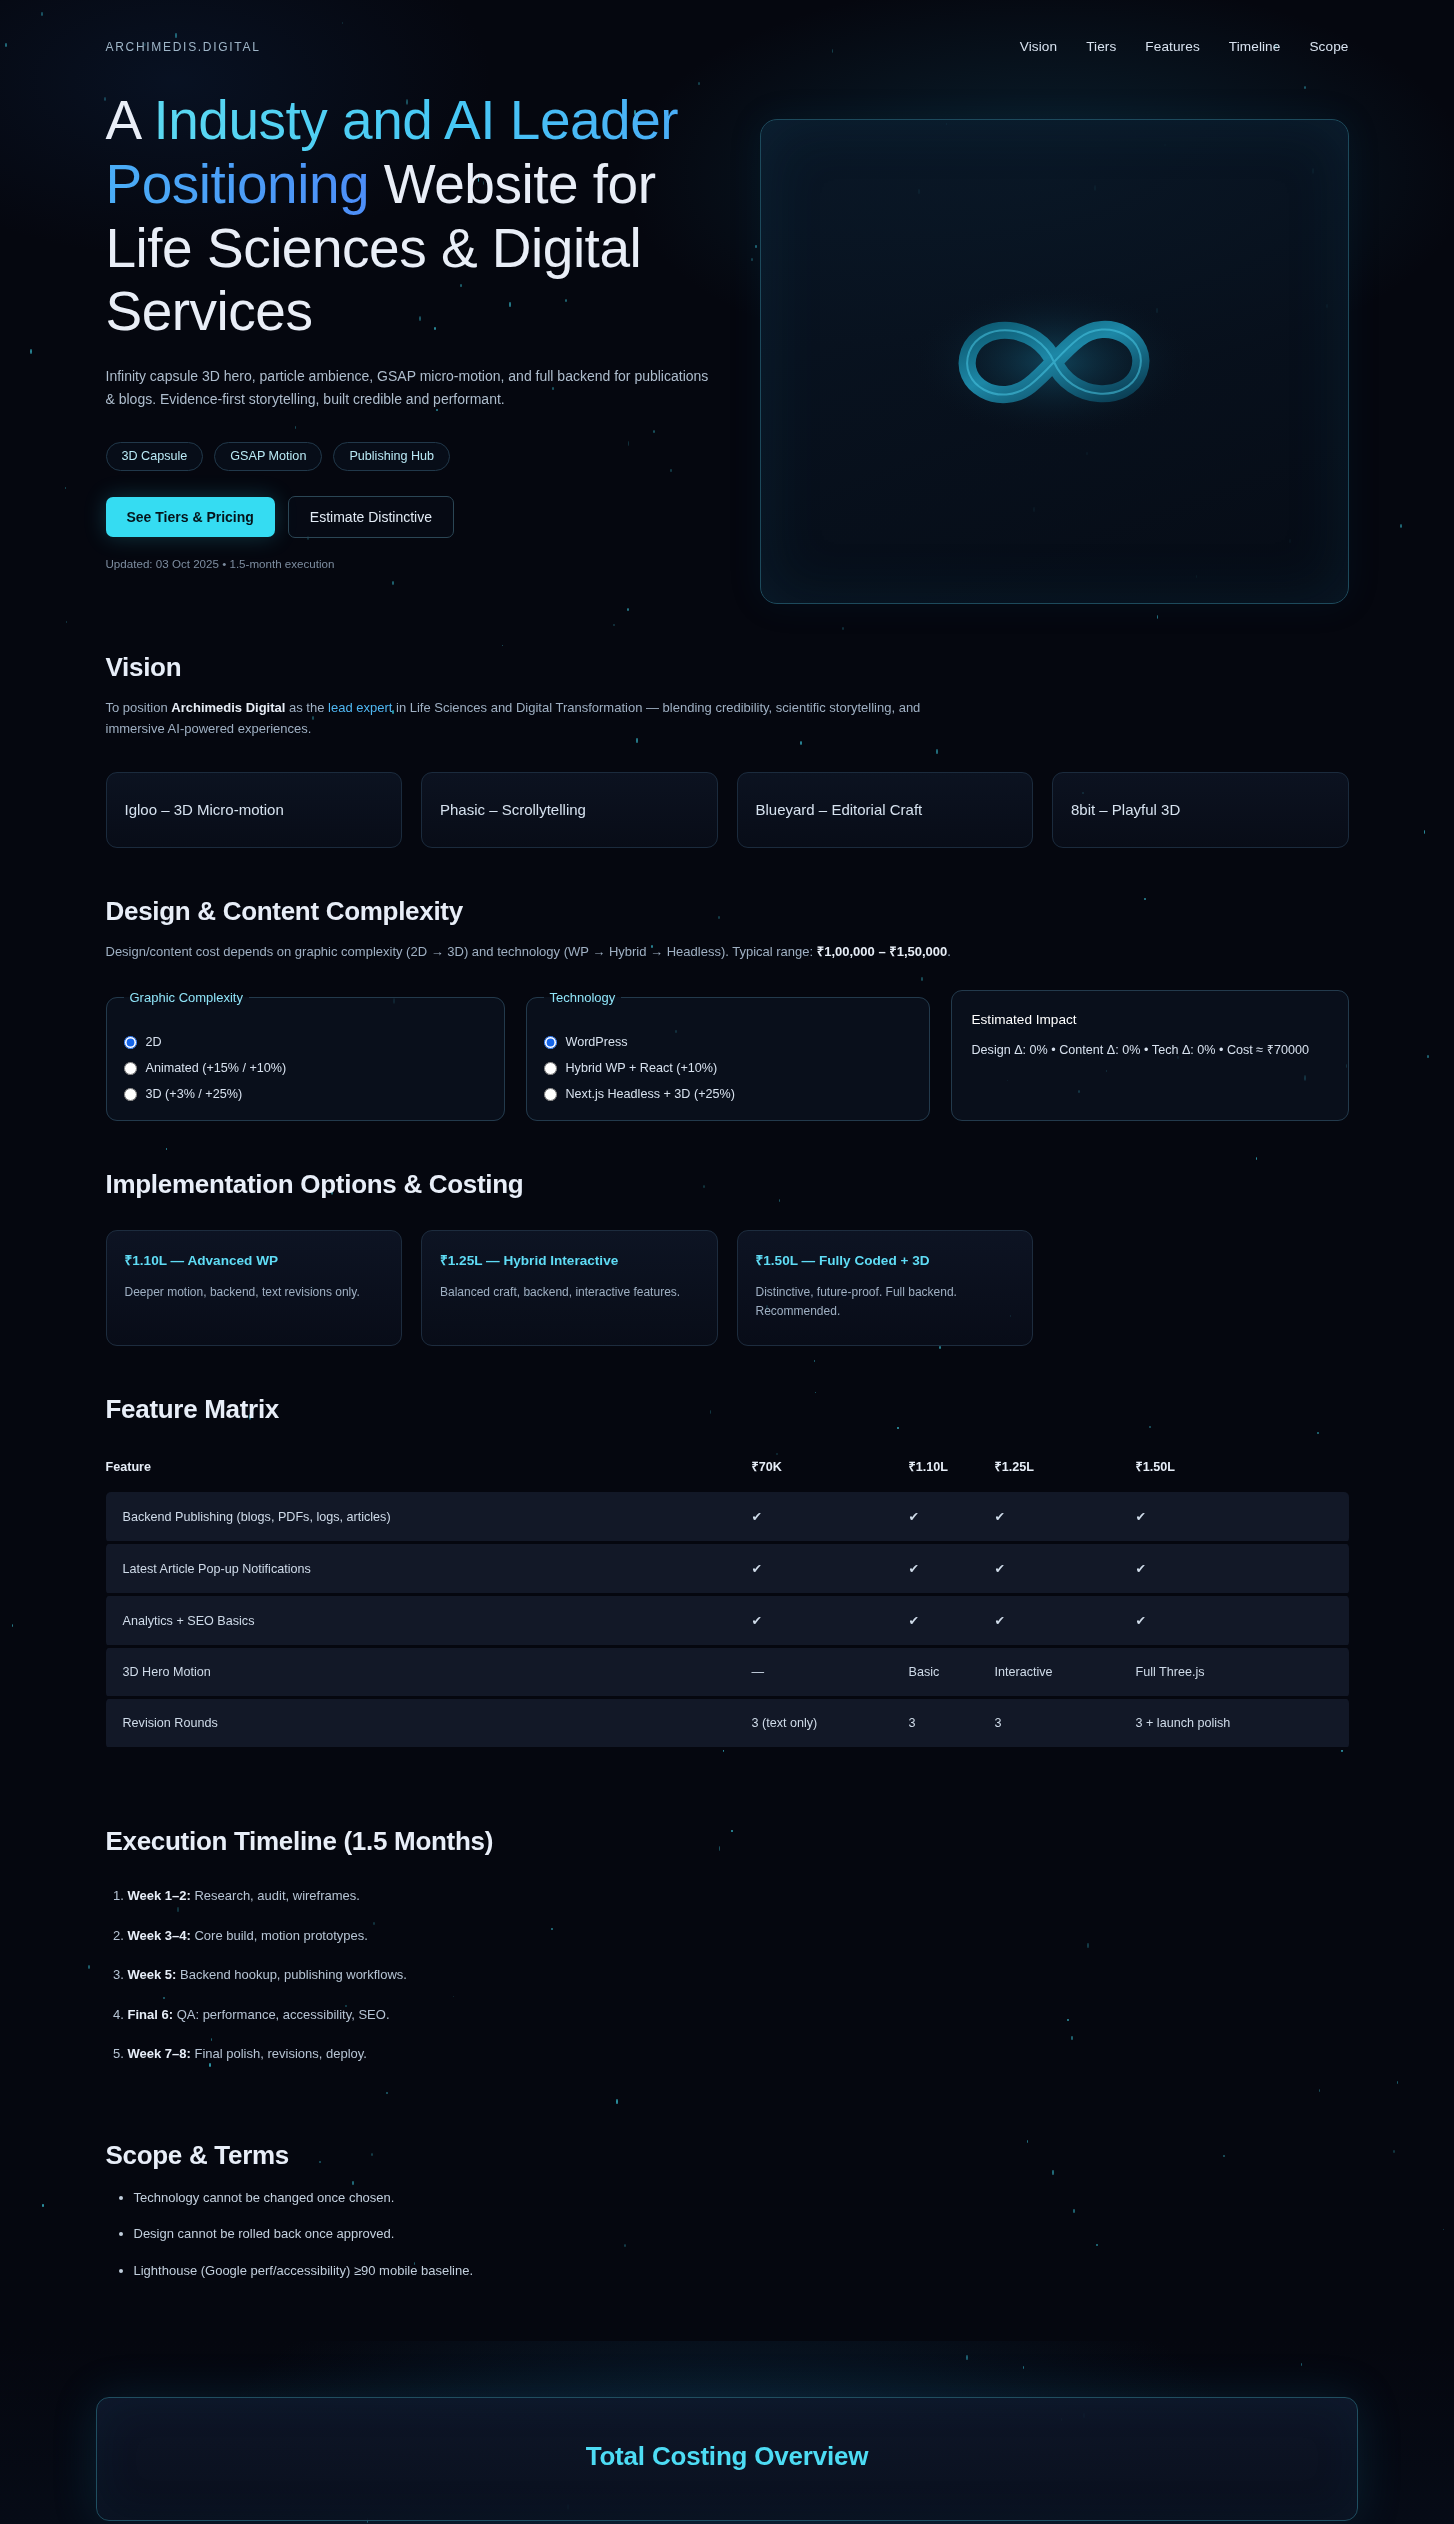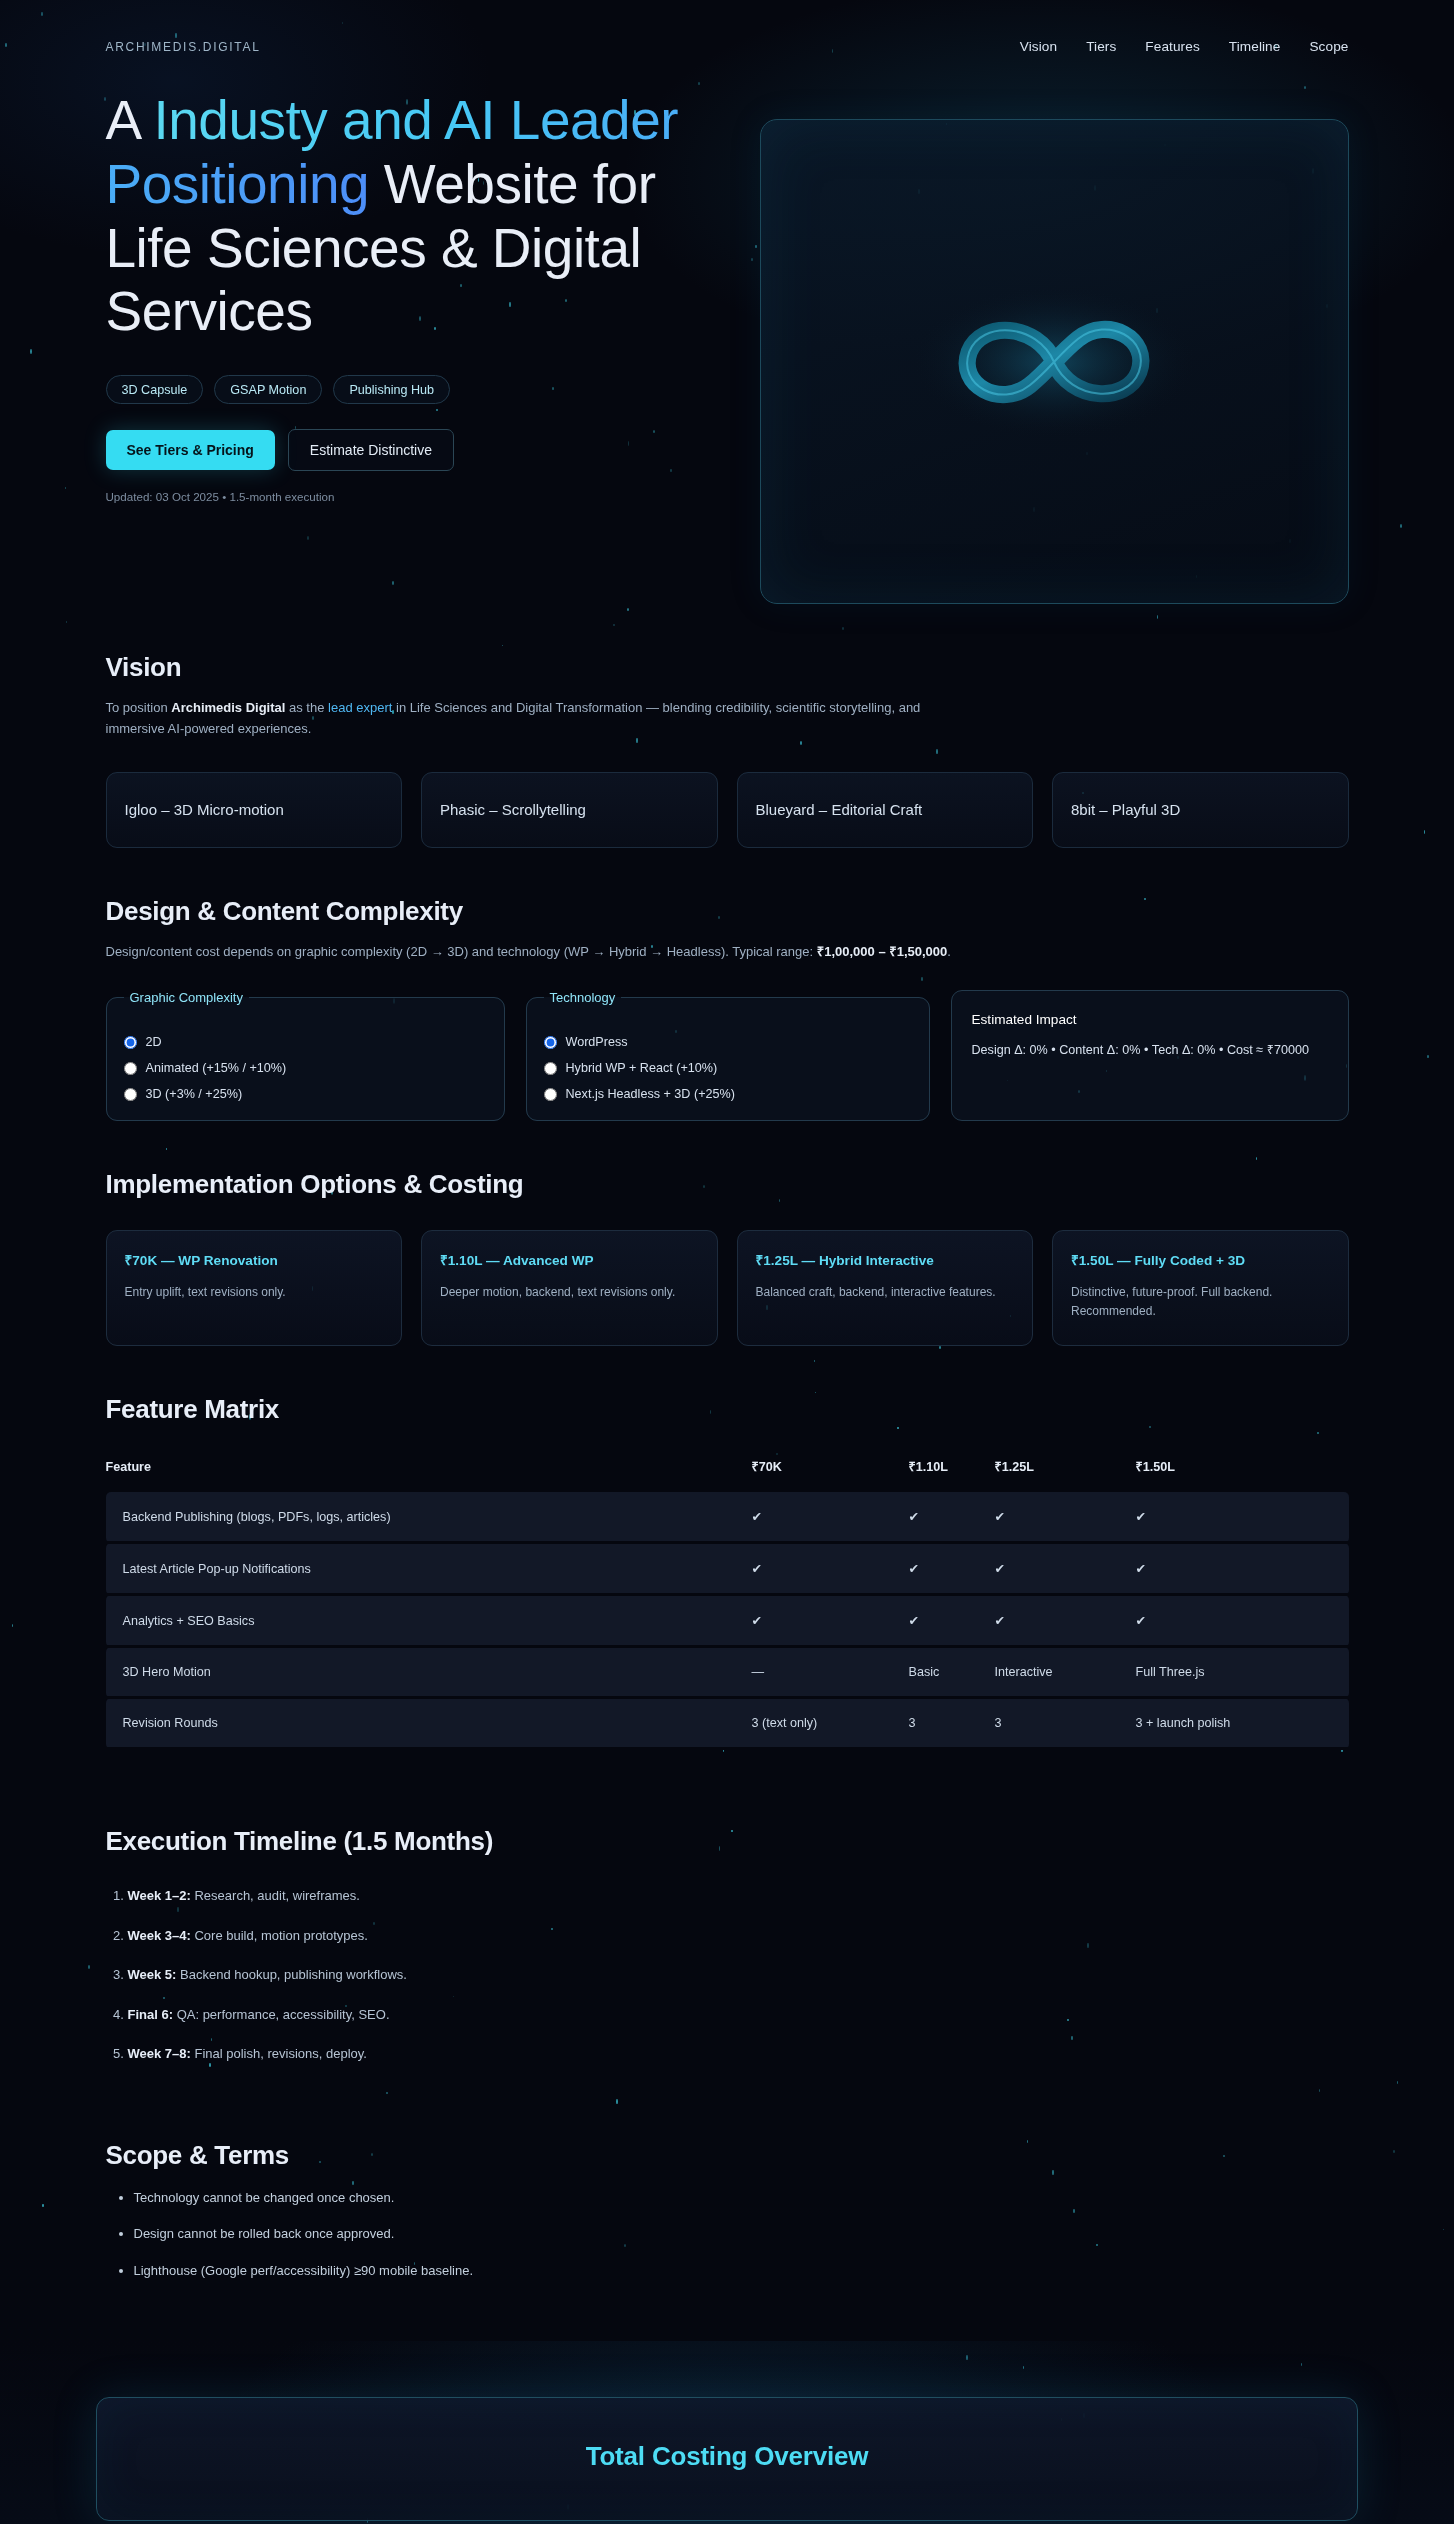--- a/index.html
+++ b/index.html
@@ -330,20 +330,21 @@
         <a href="#">Features</a>
         <a href="#">Timeline</a>
         <a href="#">Scope</a>
       </nav>
     </header>
 
     <section class="hero">
       <div class="hero-left">
         <h1 class="hero-title"><span>A </span><span class="grad">Industy and AI Leader Positioning</span><span> Website for Life Sciences &amp; Digital Services</span></h1>
 
+        <p class="hero-sub">Infinity capsule 3D hero, particle ambience, GSAP micro-motion, and full backend for publications &amp; blogs. Evidence-first storytelling, built credible and performant.</p>
 
         <div class="chips">
           <span class="chip">3D Capsule</span>
           <span class="chip">GSAP Motion</span>
           <span class="chip">Publishing Hub</span>
         </div>
 
         <div class="cta-row">
           <button class="btn-primary">See Tiers &amp; Pricing</button>
           <button class="btn-ghost">Estimate Distinctive</button>
@@ -434,24 +435,20 @@
           <div class="impact-title">Estimated Impact</div>
           <div class="impact-body">Design Δ: 0% • Content Δ: 0% • Tech Δ: 0% • Cost ≈ ₹70000</div>
         </div>
       </div>
     </section>
 
     <section class="section">
       <h2 class="sec-title">Implementation Options &amp; Costing</h2>
       <div class="tier-grid">
         <div class="tier-card">
-          <div class="tier-name">₹70K — WP Renovation</div>
-          <div class="tier-desc">Entry uplift, text revisions only.</div>
-        </div>
-        <div class="tier-card">
           <div class="tier-name">₹1.10L — Advanced WP</div>
           <div class="tier-desc">Deeper motion, backend, text revisions only.</div>
         </div>
         <div class="tier-card">
           <div class="tier-name">₹1.25L — Hybrid Interactive</div>
           <div class="tier-desc">Balanced craft, backend, interactive features.</div>
         </div>
         <div class="tier-card">
           <div class="tier-name">₹1.50L — Fully Coded + 3D</div>
           <div class="tier-desc">Distinctive, future-proof. Full backend. Recommended.</div>

